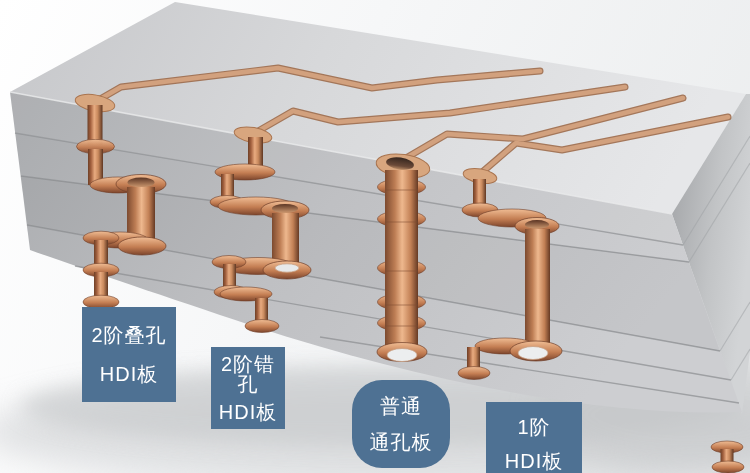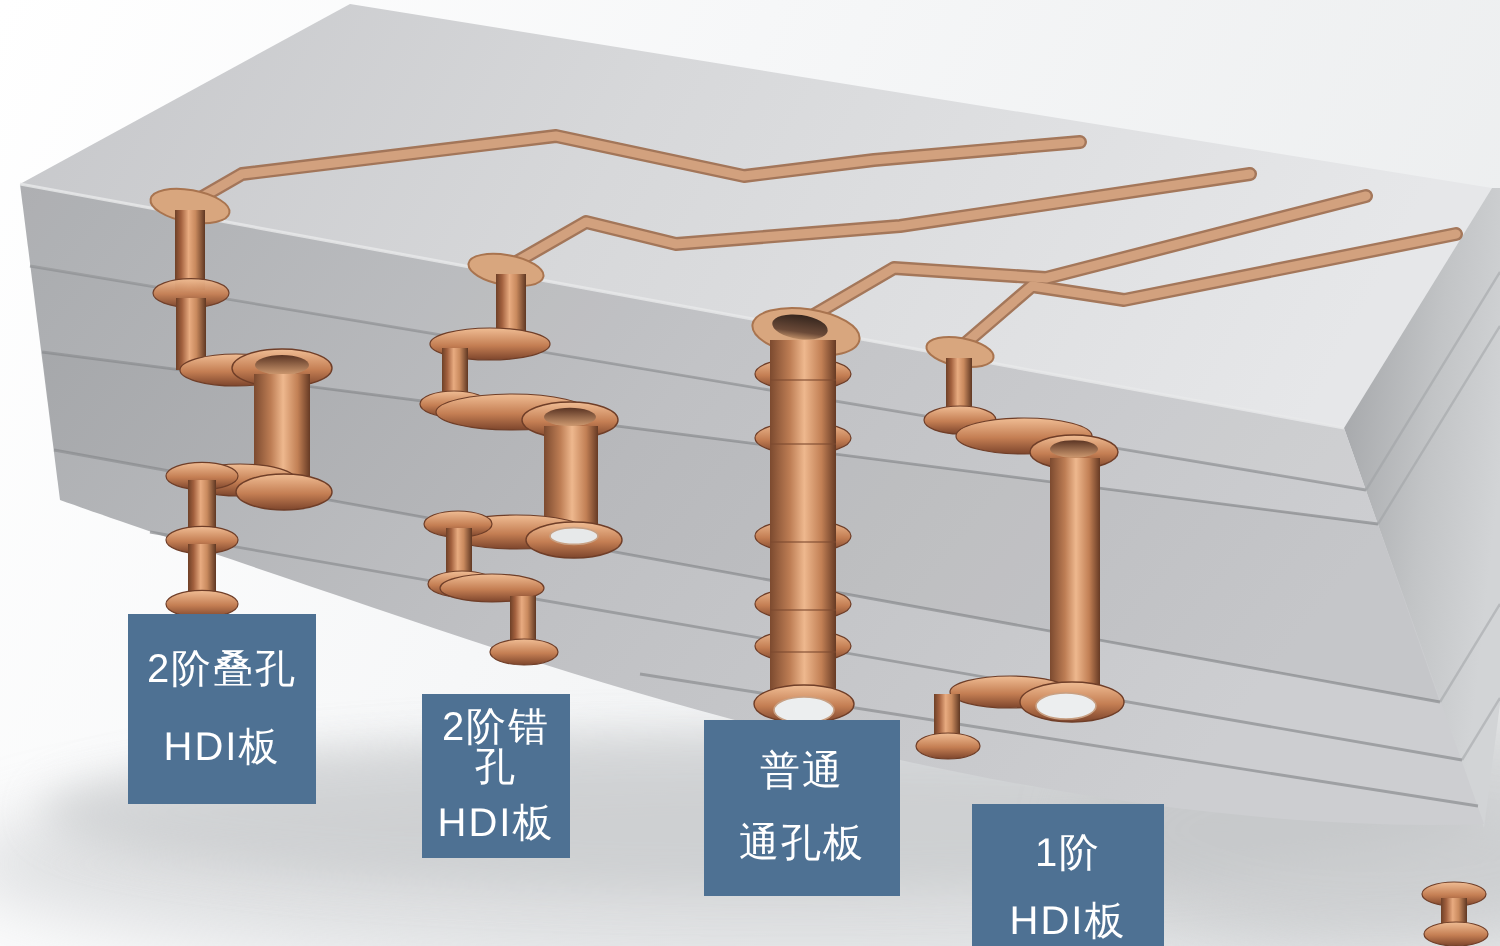--- a/index.html
+++ b/index.html
@@ -205,31 +205,31 @@
     <ellipse cx="474" cy="373" rx="16" ry="6.5" fill="url(#gFlange)" stroke="#6f3e28" stroke-width="0.6"></ellipse>
   </g>
 
   <g>
     <ellipse cx="727" cy="447" rx="16" ry="6" fill="url(#gFlange)" stroke="#6f3e28" stroke-width="0.6"></ellipse>
     <rect x="720.5" y="449" width="13" height="17" fill="url(#gCu)"></rect>
     <ellipse cx="728" cy="467" rx="16" ry="6" fill="url(#gFlange)" stroke="#6f3e28" stroke-width="0.6"></ellipse>
   </g>
 </svg>
 
-<div class="label-box" style="left: 64px; top: 307px; width: 94px; height: 95px; background: rgb(78, 113, 147); color: rgb(255, 255, 255);">
+<div class="label-box" style="left: 82px; top: 307px; width: 94px; height: 95px; background: rgb(78, 113, 147); color: rgb(255, 255, 255);">
   <span>2阶叠孔</span>
   <span>HDI板</span>
 </div>
 
 <div class="label-box" style="left: 211px; top: 347px; width: 74px; height: 82px; background: rgb(78, 113, 147); color: rgb(255, 255, 255);">
   <span>2阶错孔</span>
   <span>HDI板</span>
 </div>
 
-<div class="label-box" style="left: 352px; top: 360px; width: 98px; height: 88px; background: rgb(78, 113, 147); color: rgb(255, 255, 255);">
+<div class="label-box" style="left: 352px; top: 380px; width: 98px; height: 88px; background: rgb(78, 113, 147); color: rgb(255, 255, 255); border-radius: 30px;">
   <span>普通</span>
   <span>通孔板</span>
 </div>
 
 <div class="label-box" style="left: 486px; top: 402px; width: 96px; height: 84px; background: rgb(78, 113, 147); color: rgb(255, 255, 255);">
   <span>1阶</span>
   <span>HDI板</span>
 </div>
 
 </div>

